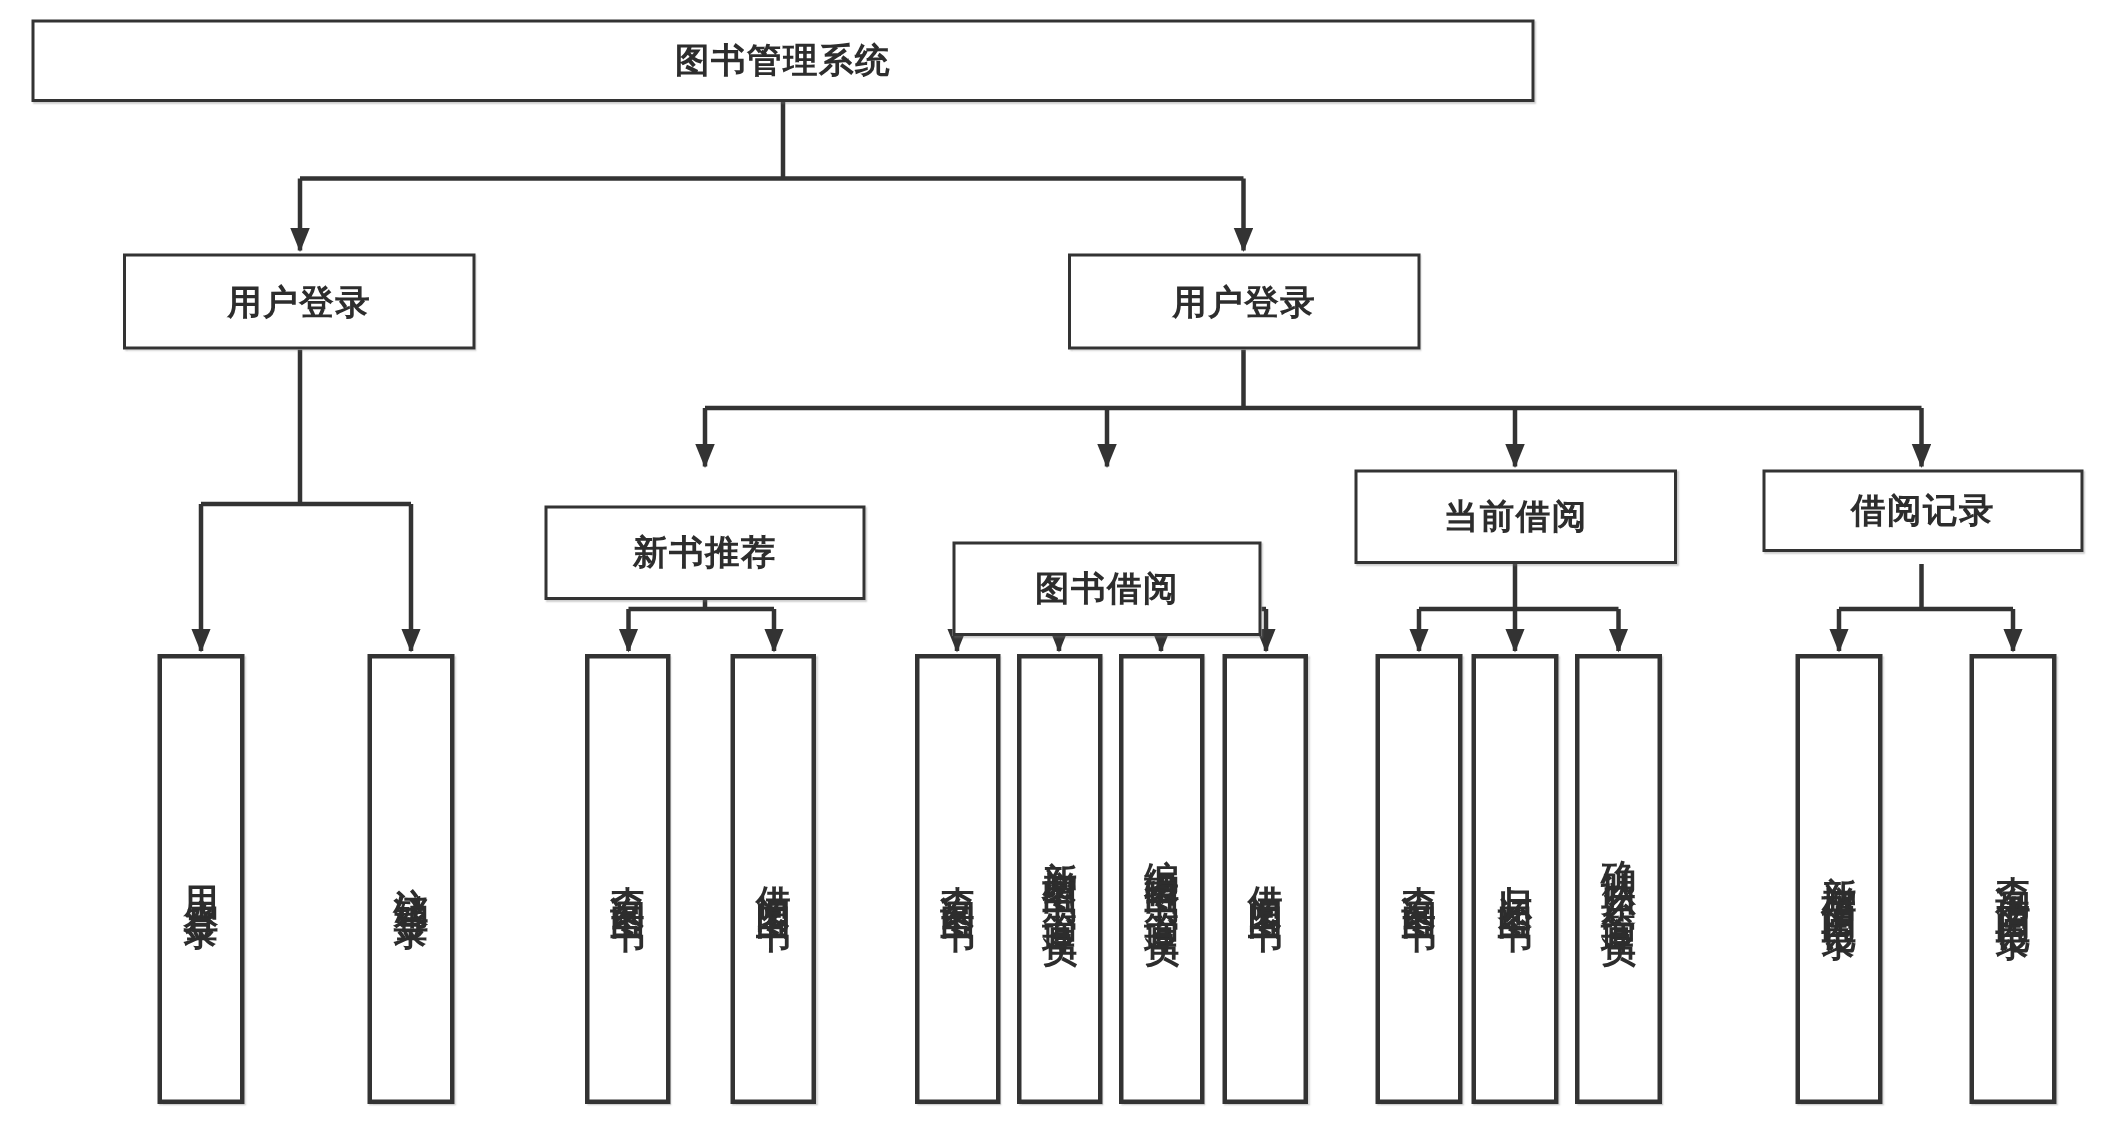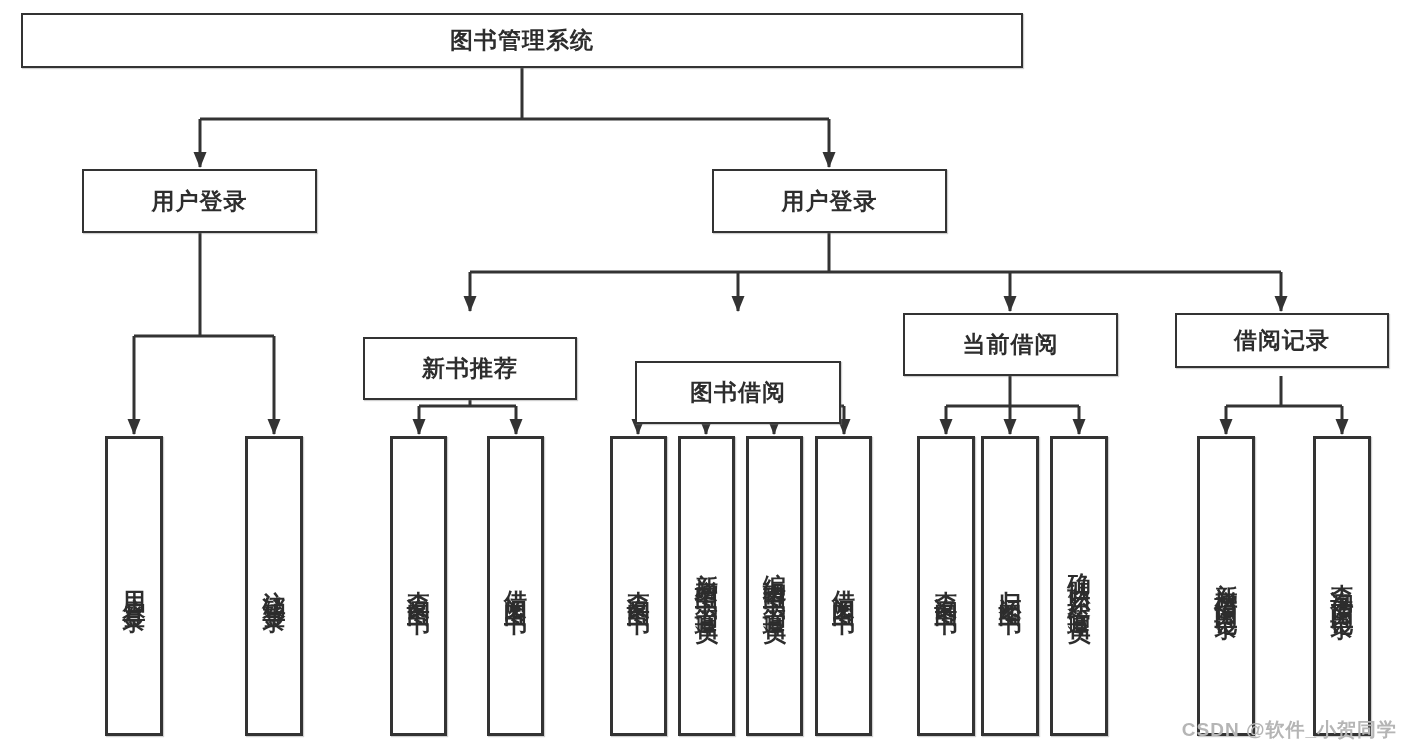--- a/index.html
+++ b/index.html
@@ -192,14 +192,13 @@
     <span class="vtext">确认归还（管理员）</span>
   </div>
 
   <div class="leaf lf-12">
     <span class="vtext">新增借阅记录</span>
   </div>
   <div class="leaf lf-13">
     <span class="vtext">查询借阅记录</span>
   </div>
 
-  <div class="watermark">CSDN @软件_小贺同学</div>
 </div>
 
 </body></html>

